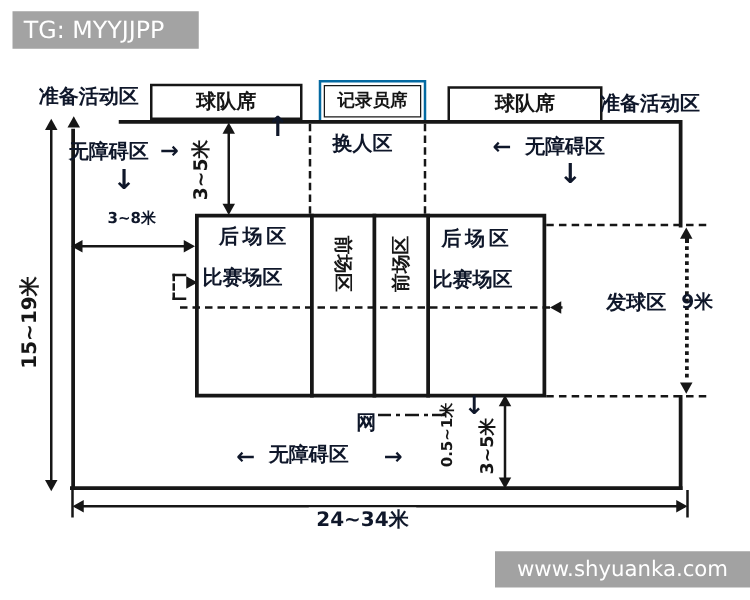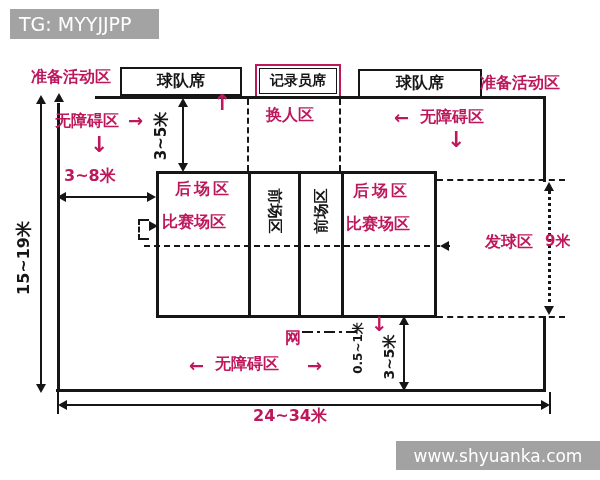--- a/index.html
+++ b/index.html
@@ -2,21 +2,21 @@
 <html><head>
 <meta charset="utf-8">
 <style>
   html,body{margin:0;padding:0;}
   body{
     width:600px;height:480px;position:relative;overflow:hidden;
     background:#ffffff;color:#161616;
     font-family:"DejaVu Sans","Liberation Sans",sans-serif;
   }
   .abs{position:absolute;}
-  .txt{position:absolute;white-space:nowrap;font-weight:bold;color:#be185d;}
+  .txt{position:absolute;white-space:nowrap;font-weight:bold;color:#0f172a;}
   .vlabel{position:absolute;white-space:nowrap;font-weight:bold;color:#161616;
           transform:translate(-50%,-50%) rotate(-90deg);}
   .vlabel-cw{position:absolute;white-space:nowrap;font-weight:bold;color:#161616;
           transform:translate(-50%,-50%) rotate(90deg);}
   .hline{position:absolute;background:#161616;height:2px;}
   .vline{position:absolute;background:#161616;width:2px;}
   .dashv{position:absolute;width:0;border-left:2px dashed #161616;}
   .dashh{position:absolute;height:0;border-top:2px dashed #161616;}
   .dotv{position:absolute;width:0;border-left:3px dotted #161616;}
   .dashdot{position:absolute;height:2px;
@@ -25,21 +25,21 @@
   .tri-down{position:absolute;width:0;height:0;border-left:5px solid transparent;border-right:5px solid transparent;border-top:9px solid #161616;}
   .tri-left{position:absolute;width:0;height:0;border-top:5px solid transparent;border-bottom:5px solid transparent;border-right:9px solid #161616;}
   .tri-right{position:absolute;width:0;height:0;border-top:5px solid transparent;border-bottom:5px solid transparent;border-left:9px solid #161616;}
   .benchbox{position:absolute;border:2.5px solid #161616;display:flex;align-items:center;justify-content:center;
             font-weight:bold;font-size:16px;background:#fff;}
   #titlebar{position:absolute;left:10px;top:9px;width:140px;height:30px;background:#a3a3a3;
             color:#fff;font-size:19px;font-weight:normal;display:flex;align-items:center;padding-left:9px;}
   #watermark{position:absolute;left:396px;top:441px;width:204px;height:29px;background:rgba(152,152,152,0.9);
              color:#fff;font-size:17px;display:flex;align-items:center;justify-content:center;}
   .court{position:absolute;border:3px solid #161616;background:transparent;}
-  .scorerbox{position:absolute;border:2px solid #be185d;}
+  .scorerbox{position:absolute;border:2px solid #0369a1;}
   .scorerbox .inner{position:absolute;inset:2px;border:1.5px solid #161616;display:flex;align-items:center;justify-content:center;
                     font-weight:bold;font-size:14px;}
 </style>
 </head>
 <body>
 
 <div id="titlebar">TG: MYYJJPP</div>
 
 <div class="txt" style="left:31px;top:67px;font-size:16px;">准备活动区</div>
 <div class="benchbox" style="left:120px;top:67px;width:118px;height:25px;">
@@ -62,21 +62,21 @@
 
 <div class="vline" style="left:40px;top:103px;height:282px;"></div>
 <div class="tri-up" style="left:36px;top:95px;"></div>
 <div class="tri-down" style="left:36px;top:384px;"></div>
 <div class="vlabel" style="left:24px;top:258px;font-size:16px;">15~19米</div>
 
 <div class="txt" style="left:55px;top:111px;font-size:16px;">无障碍区</div>
 <div class="txt" style="left:128px;top:110px;font-size:18px;">→</div>
 <div class="txt" style="left:90px;top:132px;font-size:22px;">↓</div>
 
-<div class="txt" style="left:64px;top:166px;font-size:16px;text-align:center;">3~8米</div>
+<div class="txt" style="left:86px;top:166px;font-size:12px;text-align:center;">3~8米</div>
 <div class="hline" style="left:60px;top:196px;width:94px;"></div>
 <div class="tri-left" style="left:57px;top:192px;"></div>
 <div class="tri-right" style="left:147px;top:192px;"></div>
 
 <div class="vline" style="left:182px;top:102px;height:68px;"></div>
 <div class="tri-up" style="left:178px;top:98px;"></div>
 <div class="tri-down" style="left:178px;top:163px;"></div>
 <div class="vlabel" style="left:161px;top:136px;font-size:15px;">3~5米</div>
 
 <div class="txt" style="left:213px;top:90px;font-size:22px;">↑</div>

